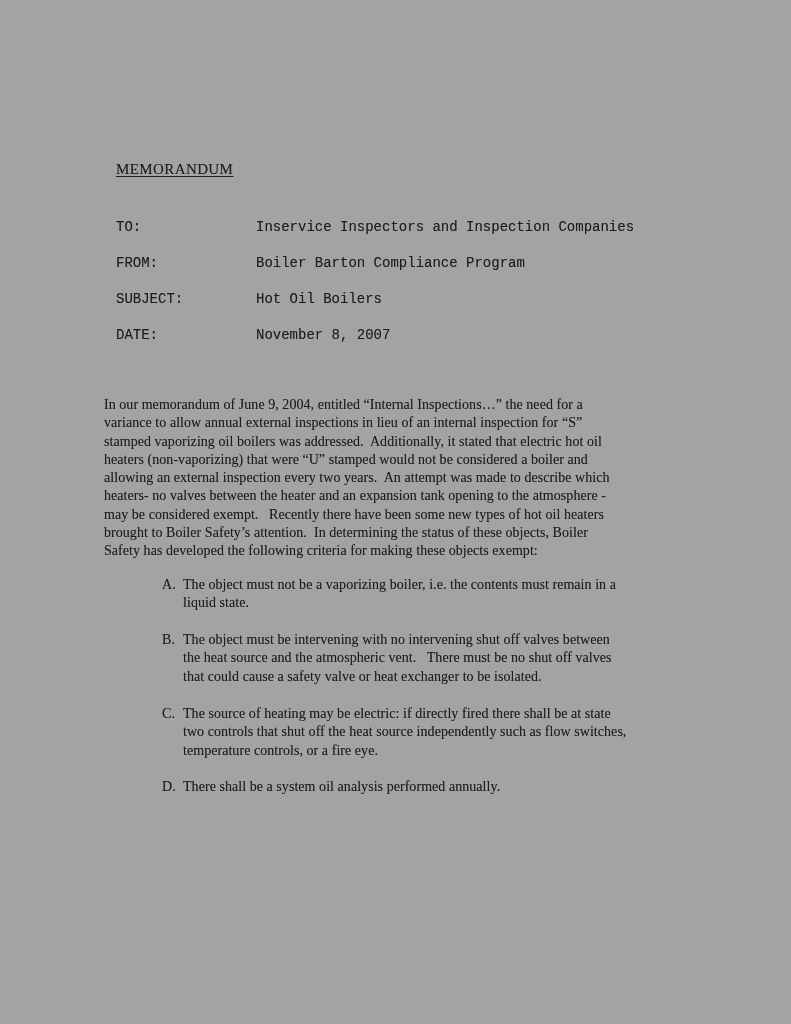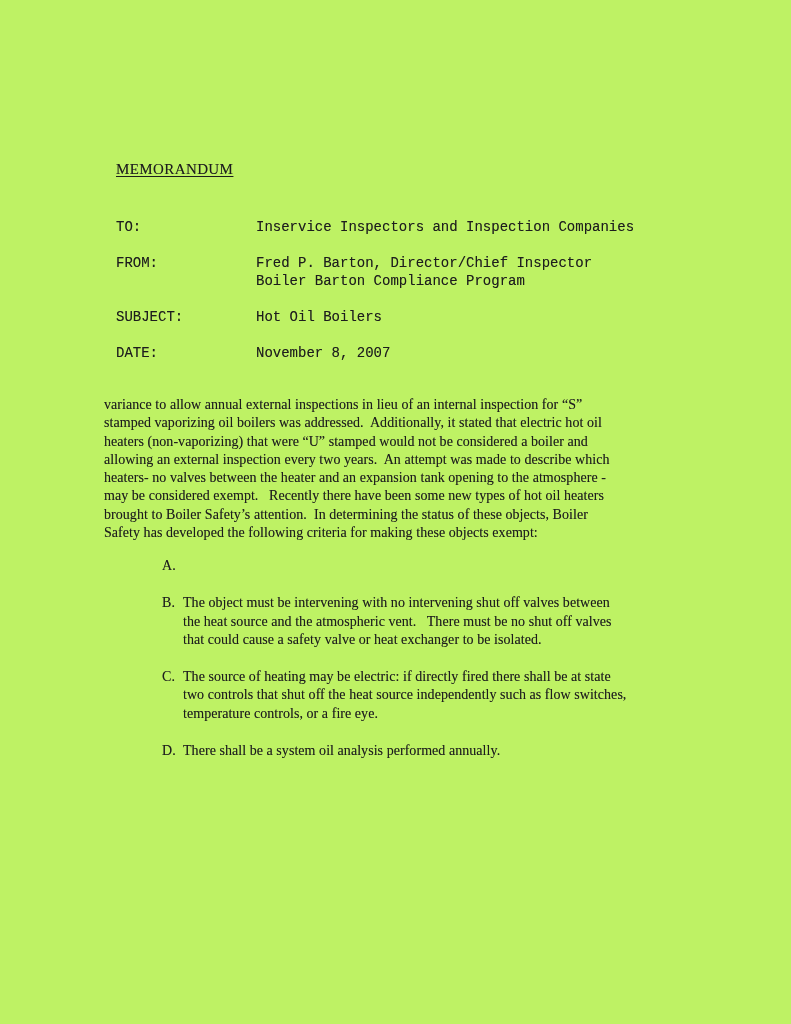--- a/index.html
+++ b/index.html
@@ -4,21 +4,21 @@
 <style>
   html, body {
     margin: 0;
     padding: 0;
     background: #ffffff;
   }
   .page {
     position: relative;
     width: 791px;
     height: 1024px;
-    background: #bef264;
+    background: #a3a3a3;
     font-family: "Liberation Serif", "DejaVu Serif", serif;
     color: #1d1d1d;
     text-shadow: 0 0 0.5px rgba(40,40,40,0.45);
     overflow: hidden;
   }
   .memo-title {
     position: absolute;
     left: 116px;
     top: 161px;
     margin: 0;
@@ -85,55 +85,59 @@
   <div class="fields">
     <div class="frow">
       <div class="flabel">TO:</div>
       <div class="fvalue">
         <div class="vline">Inservice Inspectors and Inspection Companies</div>
       </div>
     </div>
     <div class="frow">
       <div class="flabel">FROM:</div>
       <div class="fvalue">
-        <div class="vline">Fred P. Barton, Director/Chief Inspector</div>
         <div class="vline">Boiler Barton Compliance Program</div>
       </div>
     </div>
     <div class="frow">
       <div class="flabel">SUBJECT:</div>
       <div class="fvalue">
         <div class="vline">Hot Oil Boilers</div>
       </div>
     </div>
     <div class="frow">
       <div class="flabel">DATE:</div>
       <div class="fvalue">
         <div class="vline">November 8, 2007</div>
       </div>
     </div>
   </div>
 
   <div class="content">
 
     <div class="para">
+      <div class="bline">In our memorandum of June 9, 2004, entitled “Internal Inspections…” the need for a</div>
       <div class="bline">variance to allow annual external inspections in lieu of an internal inspection for “S”</div>
       <div class="bline">stamped vaporizing oil boilers was addressed.  Additionally, it stated that electric hot oil</div>
       <div class="bline">heaters (non-vaporizing) that were “U” stamped would not be considered a boiler and</div>
       <div class="bline">allowing an external inspection every two years.  An attempt was made to describe which</div>
       <div class="bline">heaters- no valves between the heater and an expansion tank opening to the atmosphere -</div>
       <div class="bline">may be considered exempt.   Recently there have been some new types of hot oil heaters</div>
       <div class="bline">brought to Boiler Safety’s attention.  In determining the status of these objects, Boiler</div>
       <div class="bline">Safety has developed the following criteria for making these objects exempt:</div>
     </div>
 
     <div class="criteria">
 
       <div class="citem">
         <div class="cmark">A.</div>
+        <div class="ctext">
+          <div class="cline">The object must not be a vaporizing boiler, i.e. the contents must remain in a</div>
+          <div class="cline">liquid state.</div>
+        </div>
       </div>
 
       <div class="citem">
         <div class="cmark">B.</div>
         <div class="ctext">
           <div class="cline">The object must be intervening with no intervening shut off valves between</div>
           <div class="cline">the heat source and the atmospheric vent.   There must be no shut off valves</div>
           <div class="cline">that could cause a safety valve or heat exchanger to be isolated.</div>
         </div>
       </div>

